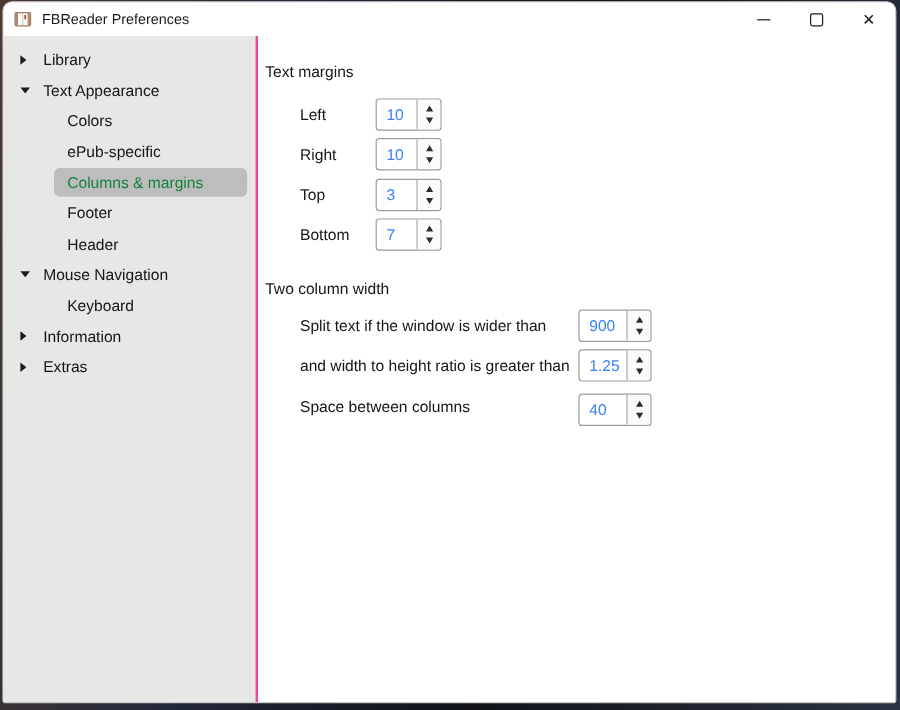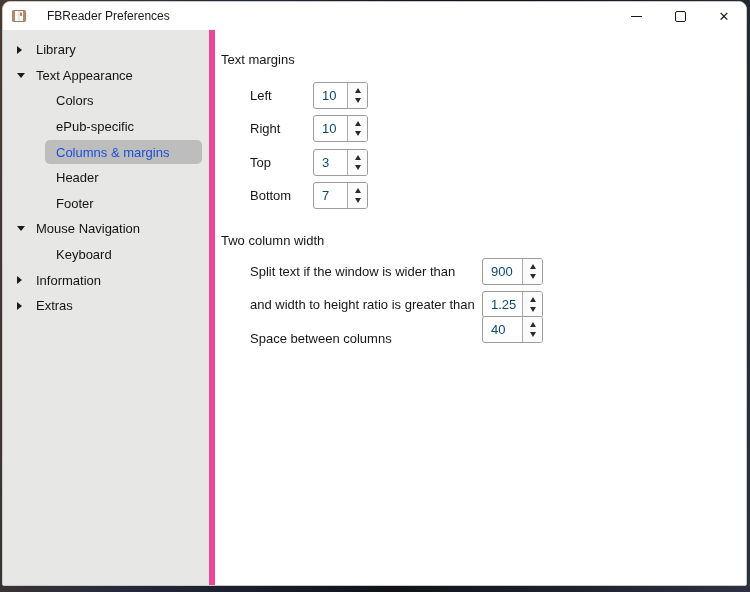--- a/index.html
+++ b/index.html
@@ -8,54 +8,54 @@
     background: linear-gradient(100deg, #4a3a30 0%, #23283a 28%, #101218 58%, #2c3242 100%);
     font-family:"Liberation Sans", sans-serif;
     -webkit-font-smoothing:antialiased;
   }
   .window {
     position:absolute; left:2px; top:1px; width:745px; height:585px;
     background:#ffffff; border:1px solid #c9c9c9; box-sizing:border-box;
     border-radius:8px 8px 2px 2px; overflow:hidden;
   }
   
-  .titlebar { height:28px; display:flex; align-items:center; background:#ffffff; position:relative;gap:12px; }
+  .titlebar { height:28px; display:flex; align-items:center; background:#ffffff; position:relative; }
   .app-icon { width:16px; height:16px; margin-left:8px; flex:0 0 auto; }
   .title { font-size:12px; color:#1a1a1a; margin-left:8px; white-space:nowrap; }
   .controls { margin-left:auto; display:flex; height:100%; }
   .ctl { width:44px; height:100%; display:flex; align-items:center; justify-content:center; cursor:default; }
   .min-glyph { width:11px; height:0; border-top:1px solid #1a1a1a; display:block; }
   .max-glyph { width:9px; height:9px; border:1px solid #1a1a1a; border-radius:2px; display:block; }
   .close-glyph { font-size:13px; color:#1a1a1a; line-height:1; }
   
   .main { display:flex; height:calc(100% - 28px); }
   .sidebar {
-    width:212px; flex:0 0 auto; background:#e7e7e5; border-right:6px solid #ec4899;
+    width:212px; flex:0 0 auto; background:#e7e7e5; border-right:2px solid #ec4899;
     box-sizing:border-box; padding-top:7px; position:relative;
   }
   .tree-row { position:relative; height:25.6px; display:flex; align-items:center; font-size:13px; color:#141414; cursor:default; }
   .arr { position:absolute; left:14px; width:0; height:0; }
   .arr.right { border-left:5px solid #1c1c1c; border-top:4px solid transparent; border-bottom:4px solid transparent; }
   .arr.down  { border-top:5px solid #1c1c1c; border-left:4px solid transparent; border-right:4px solid transparent; }
   .tlabel { position:relative; white-space:nowrap; }
   .tlabel.lvl0 { margin-left:33px; }
   .tlabel.lvl1 { margin-left:53px; }
   .sel-bg { position:absolute; left:42px; right:7px; top:1px; bottom:1px; background:#bdbdbd; border-radius:5px; }
-  .tree-row.selected .tlabel { color:#1d4ed8; }
+  .tree-row.selected .tlabel { color:#15803d; }
   
   .content { flex:1; position:relative; background:#ffffff; font-size:13px; color:#161616; }
   .sect-heading { position:absolute; left:6px; white-space:nowrap; }
   .flabel { position:absolute; height:27px; display:flex; align-items:center; white-space:nowrap; }
   .spin {
     position:absolute; height:27px; display:flex; box-sizing:border-box;
     background:#ffffff; border:1px solid #9c9c9c; border-radius:3px; overflow:hidden;
   }
   .spin input {
     flex:1 1 auto; min-width:0; border:none; outline:none; background:transparent;
-    font-family:"Liberation Sans", sans-serif; font-size:13px; color:#0c4a6e;
+    font-family:"Liberation Sans", sans-serif; font-size:13px; color:#3b82f6;
     padding:0 0 0 8px; margin:0;
   }
   .btns {
     width:19px; flex:0 0 auto; display:flex; flex-direction:column;
     background:#fbfbfb; border-left:1px solid #ababab;
   }
   .sb { flex:1; display:flex; align-items:center; justify-content:center; cursor:default; }
   .tri { width:0; height:0; display:block; }
   .tri.up   { border-left:3.5px solid transparent; border-right:3.5px solid transparent; border-bottom:5px solid #2b2b2b; margin-top:3px; }
   .tri.down { border-left:3.5px solid transparent; border-right:3.5px solid transparent; border-top:5px solid #2b2b2b; margin-bottom:3px; }
@@ -104,24 +104,24 @@
         <span class="tlabel lvl1">Colors</span>
       </div>
       <div class="tree-row">
         <span class="tlabel lvl1">ePub-specific</span>
       </div>
       <div class="tree-row selected">
         <span class="sel-bg"></span>
         <span class="tlabel lvl1">Columns &amp; margins</span>
       </div>
       <div class="tree-row">
+        <span class="tlabel lvl1">Footer</span>
+      </div>
+      <div class="tree-row">
         <span class="tlabel lvl1">Header</span>
-      </div>
-      <div class="tree-row">
-        <span class="tlabel lvl1">Footer</span>
       </div>
       <div class="tree-row">
         <i class="arr down"></i>
         <span class="tlabel lvl0">Mouse Navigation</span>
       </div>
       <div class="tree-row">
         <span class="tlabel lvl1">Keyboard</span>
       </div>
       <div class="tree-row">
         <i class="arr right"></i>
@@ -212,21 +212,21 @@
           <div class="sb">
               <i class="tri up"></i>
             </div>
           <div class="sb">
               <i class="tri down"></i>
             </div>
         </div>
       </div>
 
       <span class="flabel" style="left:35px; top:295px">Space between columns</span>
-      <div class="spin" style="left:267px; top:286px; width:61px">
+      <div class="spin" style="left:267px; top:298px; width:61px">
         <input value="40" style="">
         <div class="btns">
           <div class="sb">
               <i class="tri up"></i>
             </div>
           <div class="sb">
               <i class="tri down"></i>
             </div>
         </div>
       </div>

